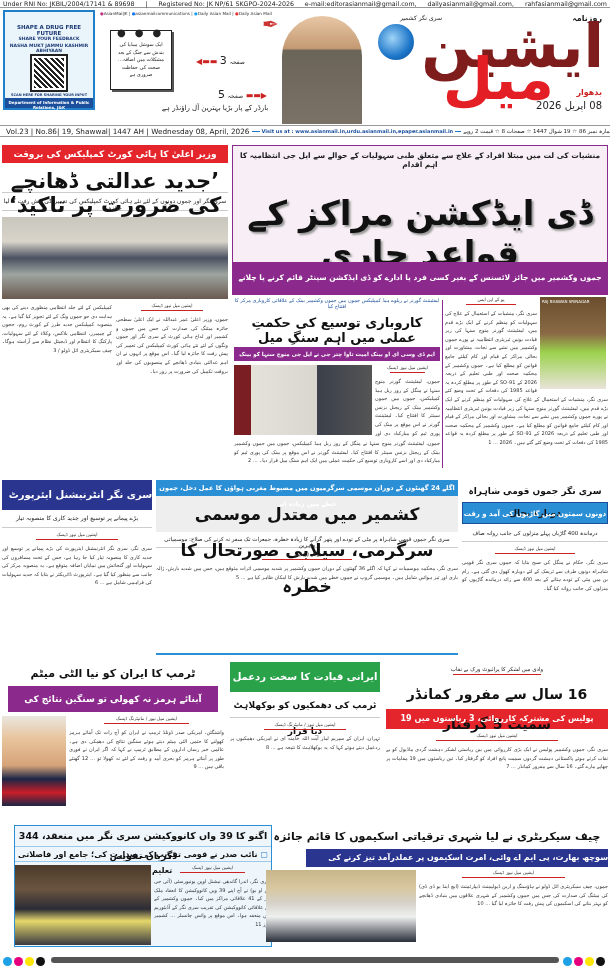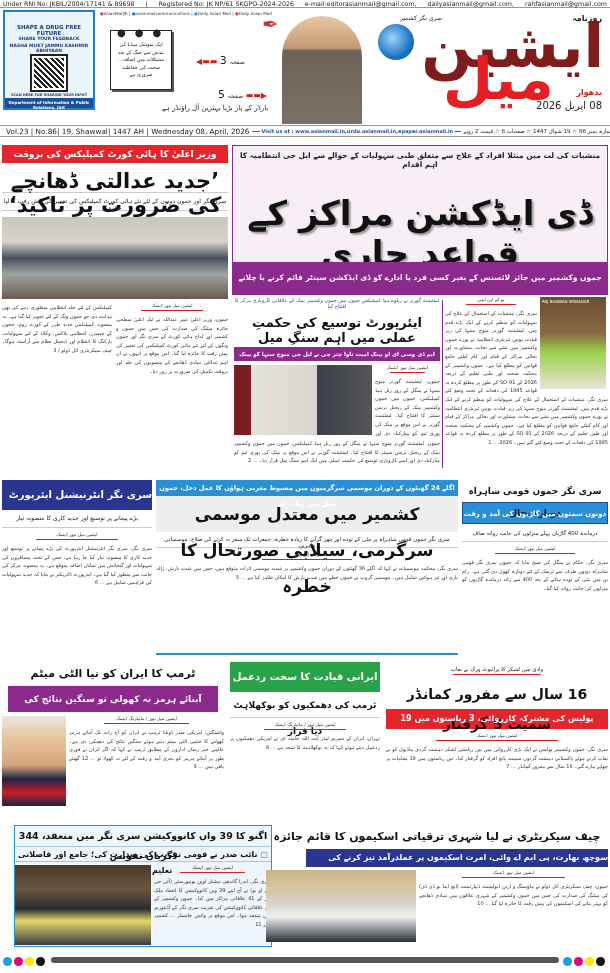--- a/index.html
+++ b/index.html
@@ -119,21 +119,21 @@
 </div>
 
 <div class="abs" style="left:232px;top:145px;width:376px;height:150px;border:1px solid #8b2a8c;background:#f7eff5">
   <div class="rtl" style="font-size:7.5px;text-align:center;margin-top:5px;font-weight:bold">منشیات کی لت میں مبتلا افراد کے علاج سے متعلق طبی سہولیات کے حوالے سے ایل جی انتظامیہ کا اہم اقدام</div>
   <div class="big rtl" style="font-size:34px;margin-top:24px;height:60px;text-shadow:2px 2px 2px #999">ڈی ایڈکشن مراکز کے قواعد جاری</div>
   <div class="h-purple rtl" style="position:absolute;left:0;right:0;bottom:0;height:32px;font-size:7.5px;line-height:32px">جموں وکشمیر میں جائز لائسنس کے بغیر کسی فرد یا ادارے کو ڈی ایڈکشن سینٹر قائم کرنے یا چلانے کی اجازت نہیں ہوگی</div>
 </div>
 
 <div class="abs" style="left:234px;top:297px;width:206px;height:172px">
   <div class="rtl" style="font-size:5px;color:#1b4f9c;text-align:center">لیفٹیننٹ گورنر نے ریلوے ہیڈ کمپلیکس جموں میں جموں وکشمیر بینک کے علاقائی کاروباری مرکز کا افتتاح کیا</div>
-  <div class="big rtl" style="font-size:13px;margin:6px 0;height:26px">ایئرپورٹ توسیع کی حکمتِ عملی میں اہم سنگِ میل</div>
+  <div class="big rtl" style="font-size:13px;margin:6px 0;height:26px">کاروباری توسیع کی حکمتِ عملی میں اہم سنگِ میل</div>
   <div class="h-purple rtl" style="font-size:5.5px;height:14px;line-height:14px">ایم ڈی وسی ای او بینک امیت تاوا چتر جی نے ایل جی منوج سنہا کو بینک کی مضبوط مالی کارکردگی سے آگاہ کیا</div>
   <div style="display:flex;gap:3px;margin-top:4px">
     <div style="width:65px">
       <div class="by rtl">ایشین میل نیوز ڈیسک</div>
       <div class="dots"></div>
       <div class="txt" style="height:60px">جموں، لیفٹیننٹ گورنر منوج سنہا نے منگل کے روز ریل ہیڈ کمپلیکس، جموں میں جموں وکشمیر بینک کے ریجنل بزنس سینٹر کا افتتاح کیا۔ لیفٹیننٹ گورنر نے اس موقع پر بینک کی پوری ٹیم کو مبارکباد دی اور اسے کاروباری توسیع کی حکمت عملی میں ایک اہم سنگ میل قرار دیا۔ ... 2</div>
     </div>
     <div class="photo" style="width:138px;height:70px;order:-1;background:linear-gradient(90deg,#7a1e24 0,#7a1e24 12%,#e5e2da 12%,#d9d6cf 60%,#3a3f4a 60%,#555 100%)"></div>
   </div>
   <div class="txt" style="height:36px;margin-top:2px">جموں، لیفٹیننٹ گورنر منوج سنہا نے منگل کے روز ریل ہیڈ کمپلیکس، جموں میں جموں وکشمیر بینک کے ریجنل بزنس سینٹر کا افتتاح کیا۔ لیفٹیننٹ گورنر نے اس موقع پر بینک کی پوری ٹیم کو مبارکباد دی اور اسے کاروباری توسیع کی حکمت عملی میں ایک اہم سنگ میل قرار دیا۔ ... 2</div>

